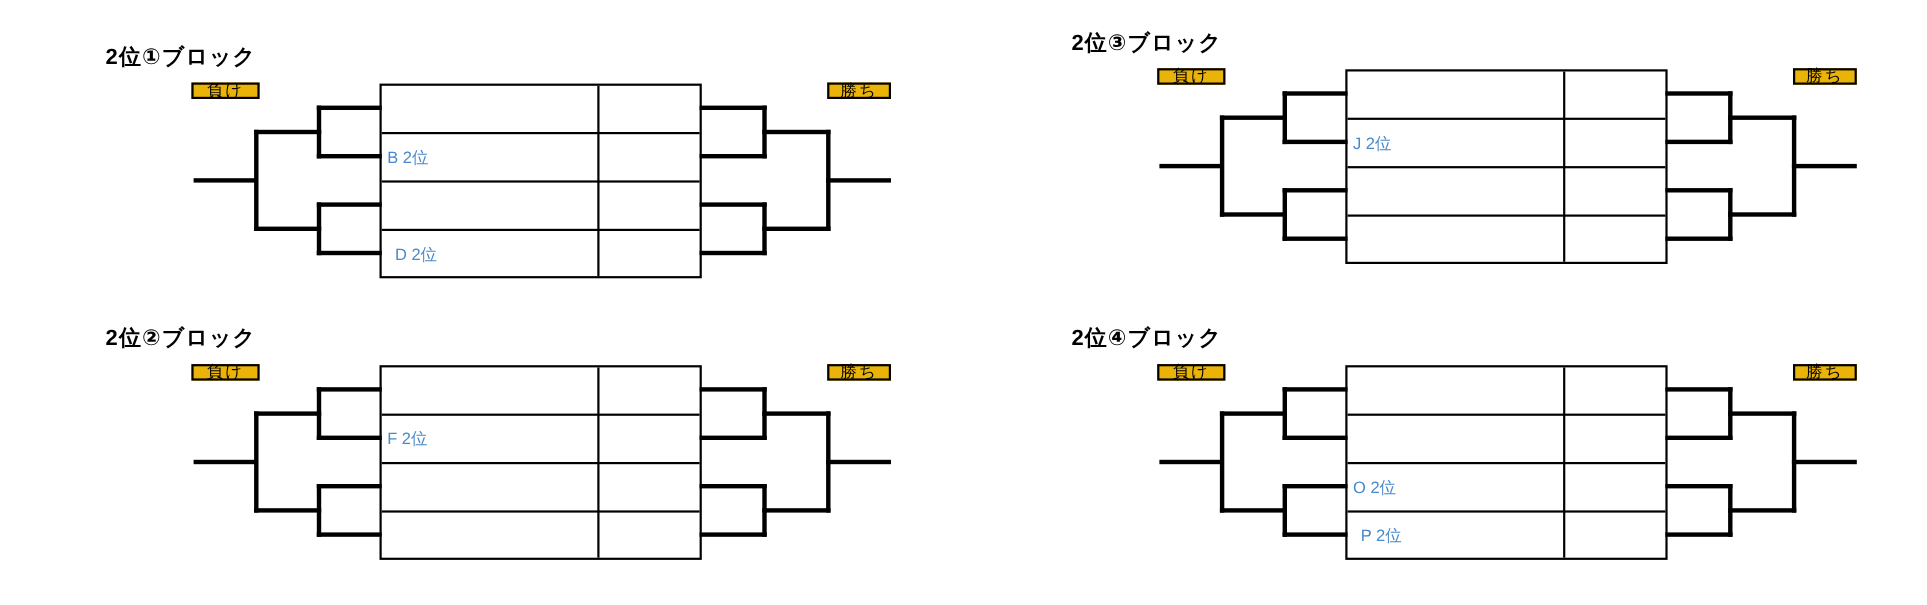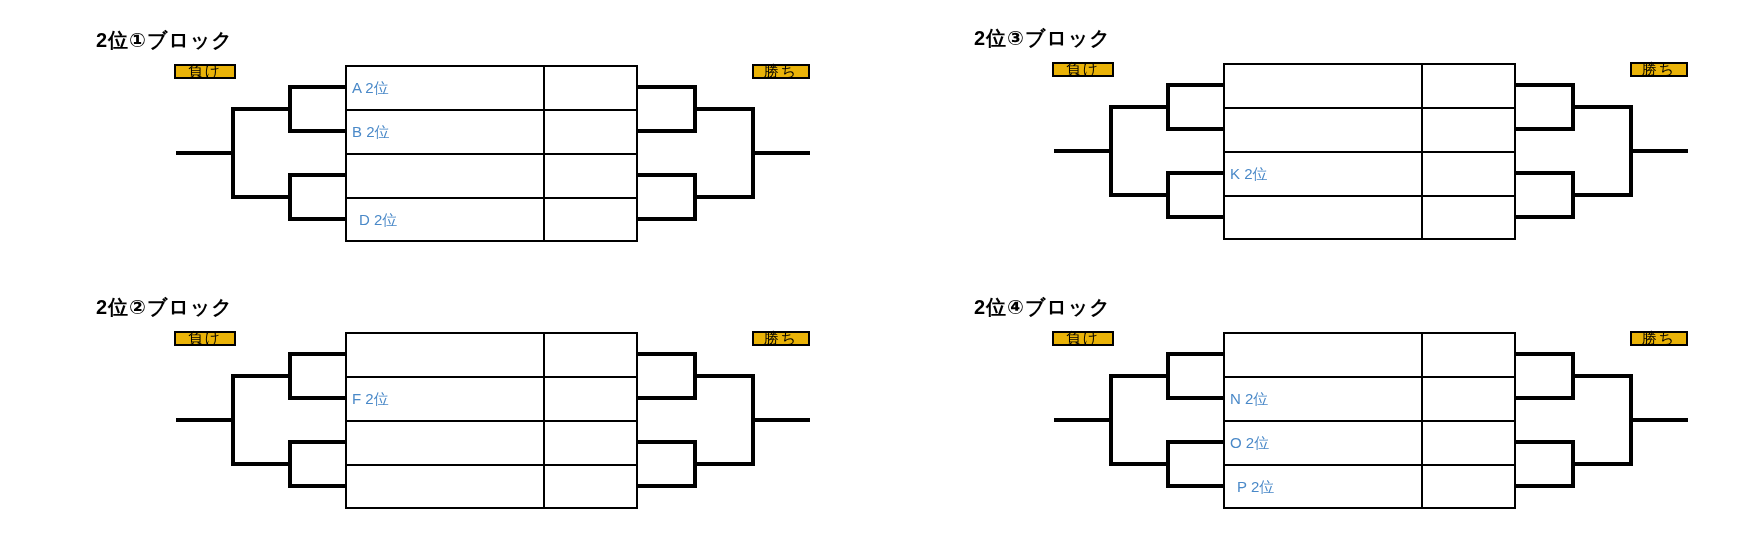--- a/index.html
+++ b/index.html
@@ -58,37 +58,36 @@
   .result-cell.t1 { top: 44px; }
   .result-cell.t2 { top: 88px; }
   .result-cell.t3 { top: 132px; }
 
   .bline { position: absolute; background: var(--line, #000); }
 </style>
 </head>
 <body style="background: rgb(255, 255, 255);">
 
 <div id="board">
-    <div class="block" style="left: 0px; top: 2px;">
+    <div class="block" style="left: 0px; top: 13px;">
 
     <div class="block-title">2位①ブロック</div>
 
     <div class="label-box lose-box">
       <span>負け</span>
     </div>
     <div class="label-box win-box">
       <span>勝ち</span>
     </div>
 
     <div class="btable">
       <div class="col-div"></div>
       <div class="row-div r1"></div>
       <div class="row-div r2"></div>
       <div class="row-div r3"></div>
-      <div class="team-cell t0">A 2位</div>
       <div class="team-cell t1">B 2位</div>
       <div class="team-cell t3">D 2位</div>
       <div class="result-cell t0"></div>
       <div class="result-cell t1"></div>
       <div class="result-cell t2"></div>
       <div class="result-cell t3"></div>
     </div>
 
     <div class="bline" style="left:176px;top:149px;width:57px;height:4px"></div>
     <div class="bline" style="left:231px;top:105px;width:4px;height:92px"></div>
@@ -166,21 +165,21 @@
     </div>
     <div class="label-box win-box">
       <span>勝ち</span>
     </div>
 
     <div class="btable">
       <div class="col-div"></div>
       <div class="row-div r1"></div>
       <div class="row-div r2"></div>
       <div class="row-div r3"></div>
-      <div class="team-cell t2">K 2位</div>
+      <div class="team-cell t1">J 2位</div>
       <div class="result-cell t0"></div>
       <div class="result-cell t1"></div>
       <div class="result-cell t2"></div>
       <div class="result-cell t3"></div>
     </div>
 
     <div class="bline" style="left:176px;top:149px;width:57px;height:4px"></div>
     <div class="bline" style="left:231px;top:105px;width:4px;height:92px"></div>
     <div class="bline" style="left:231px;top:105px;width:61px;height:4px"></div>
     <div class="bline" style="left:231px;top:193px;width:61px;height:4px"></div>
@@ -211,21 +210,20 @@
     </div>
     <div class="label-box win-box">
       <span>勝ち</span>
     </div>
 
     <div class="btable">
       <div class="col-div"></div>
       <div class="row-div r1"></div>
       <div class="row-div r2"></div>
       <div class="row-div r3"></div>
-      <div class="team-cell t1">N 2位</div>
       <div class="team-cell t2">O 2位</div>
       <div class="team-cell t3">P 2位</div>
       <div class="result-cell t0"></div>
       <div class="result-cell t1"></div>
       <div class="result-cell t2"></div>
       <div class="result-cell t3"></div>
     </div>
 
     <div class="bline" style="left:176px;top:149px;width:57px;height:4px"></div>
     <div class="bline" style="left:231px;top:105px;width:4px;height:92px"></div>

